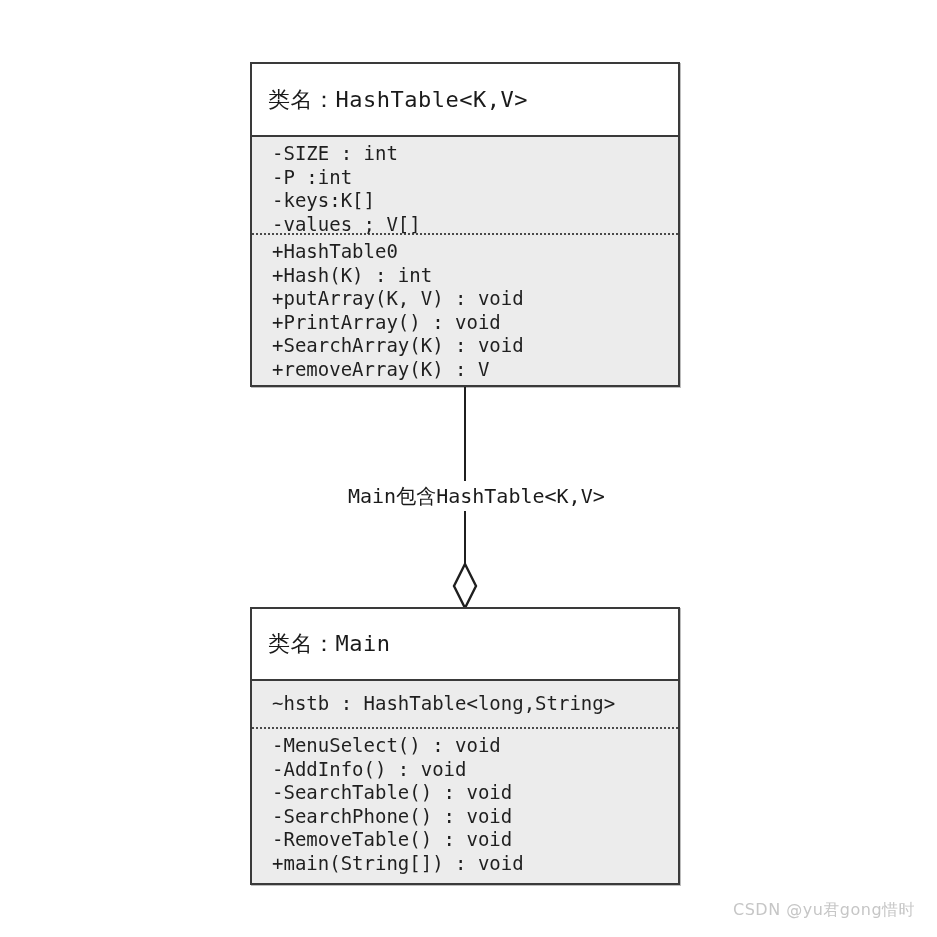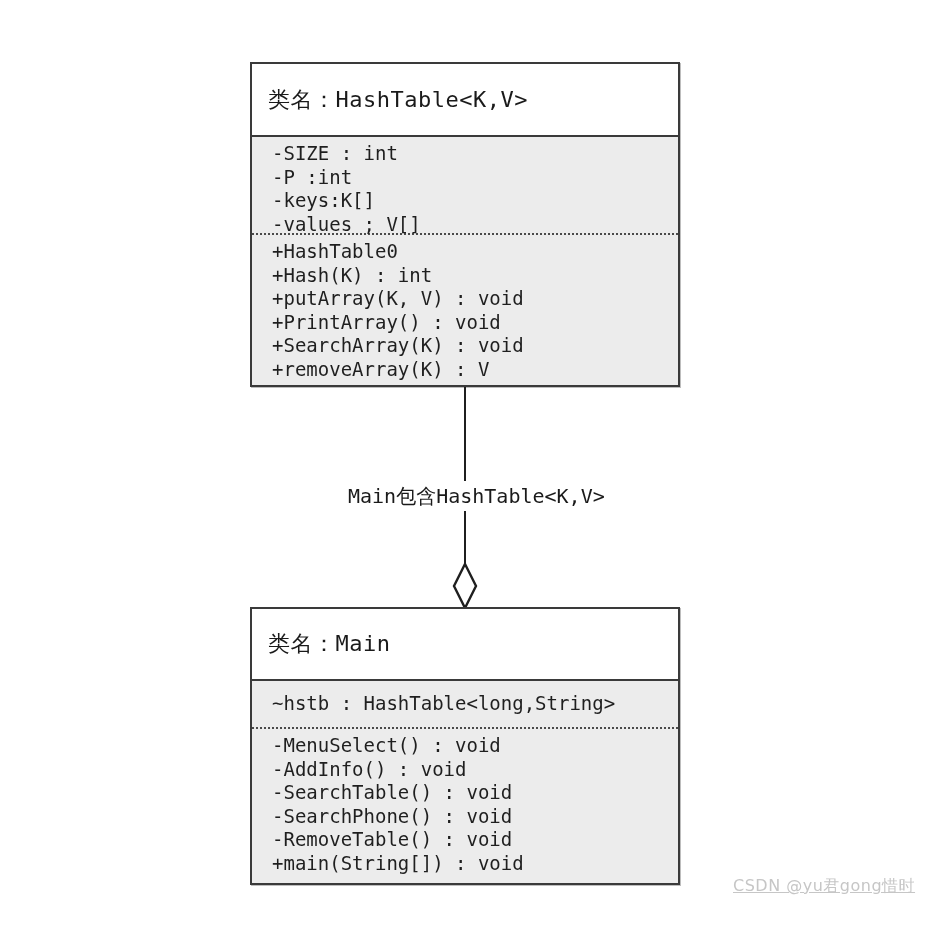--- a/index.html
+++ b/index.html
@@ -160,15 +160,15 @@
     <div class="class-section methods" style="height:154px;">
       <div class="member">-MenuSelect() : void</div>
       <div class="member">-AddInfo() : void</div>
       <div class="member">-SearchTable() : void</div>
       <div class="member">-SearchPhone() : void</div>
       <div class="member">-RemoveTable() : void</div>
       <div class="member">+main(String[]) : void</div>
     </div>
   </div>
 
-  <div class="watermark" style="left:733px; top:876px;text-decoration:underline;">CSDN @yu君gong惜时</div>
+  <div class="watermark" style="left:733px; top:900px;">CSDN @yu君gong惜时</div>
 
 </div>
 
 </body></html>

